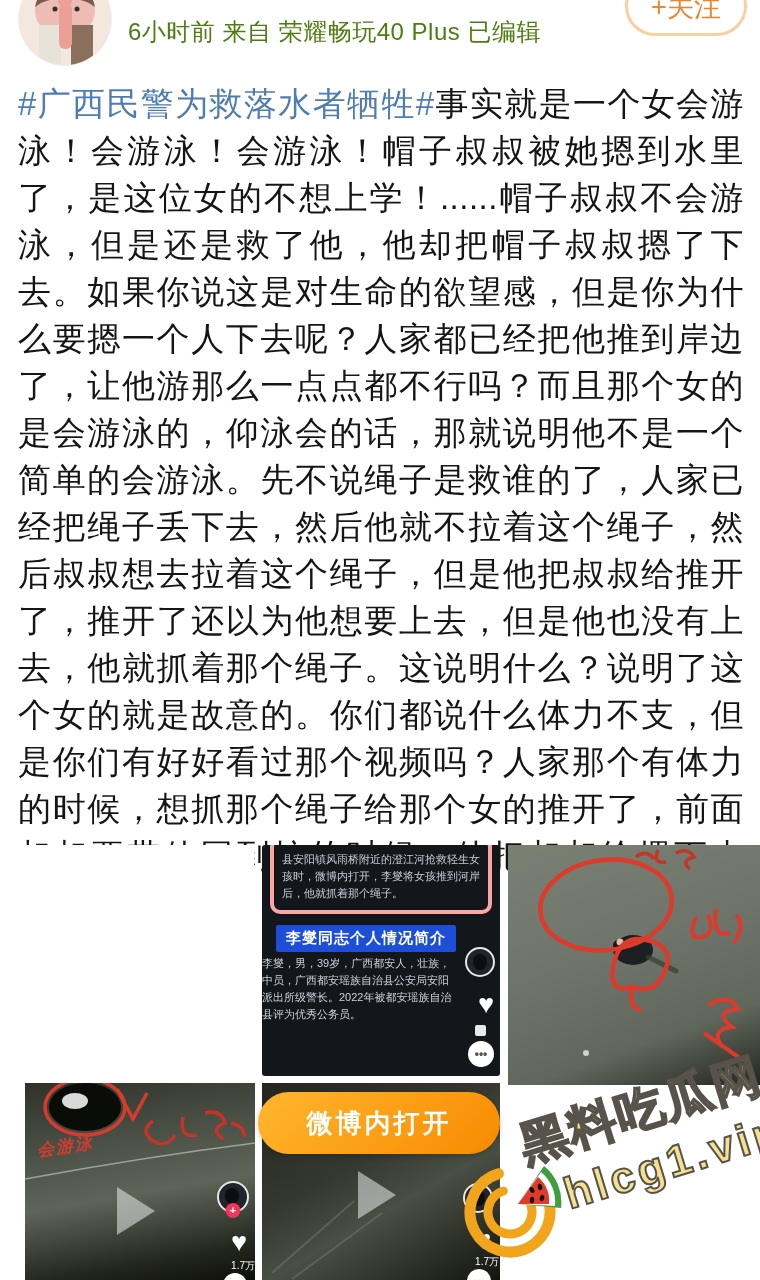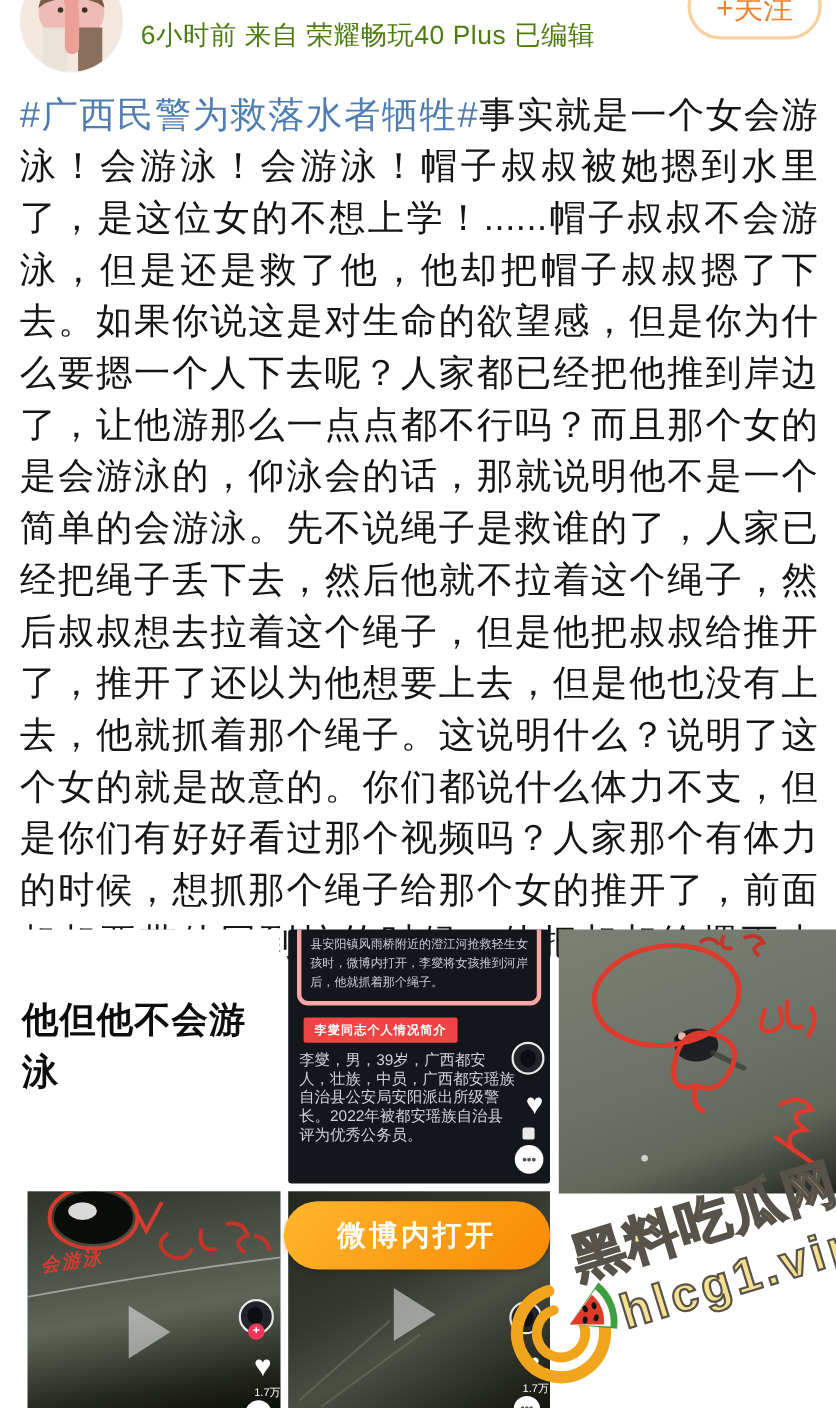--- a/index.html
+++ b/index.html
@@ -30,24 +30,24 @@
   .cell{position:absolute;overflow:hidden;}
   .c1{left:18px;top:0;width:236px;height:225px;background:#fff;}
   .meme-line{font-size:33px;line-height:47px;font-weight:900;color:#0d0d0d;letter-spacing:1px;}
   .meme-wrap{margin-top:58px;margin-left:2px;}
   .c2{left:262px;top:0;width:238px;height:231px;background:#13161b;border-radius:3px;}
   .intro-panel{
     position:absolute;left:8px;right:8px;top:-8px;border:4px solid #fca5a5;border-radius:10px;
     padding:10px 8px 8px;font-size:11px;line-height:17px;color:#c9ced6;box-sizing:border-box;
   }
   .badge{
-    position:absolute;left:14px;top:80px;background:#ef4444;color:#fff;font-size:11px;
+    position:absolute;left:14px;top:80px;background:#1d4ed8;color:#fff;font-size:15px;
     font-weight:bold;padding:4px 10px;border-radius:2px;letter-spacing:1px;
   }
-  .bio{position:absolute;left:10px;top:110px;width:196px;font-size:14px;line-height:17px;color:#ced2d9;}
+  .bio{position:absolute;left:0;top:110px;width:196px;font-size:11px;line-height:17px;color:#ced2d9;}
   .c3{left:508px;top:0;width:252px;height:240px;
       background:linear-gradient(160deg,#7a8072 0%,#6e746a 45%,#61675b 75%,#23261f 100%);}
   .c4{left:25px;top:238px;width:230px;height:197px;
       background:linear-gradient(170deg,#2e3229 0%,#4b5046 30%,#5f6458 55%,#23261d 85%,#0d0f0a 100%);}
   .c5{left:262px;top:238px;width:238px;height:197px;
       background:linear-gradient(150deg,#23271f 0%,#343830 40%,#4a4f44 60%,#13150e 100%);}
   .ann-svg{position:absolute;left:0;top:0;}
   .handwriting{
     position:absolute;color:#d63c2e;font-weight:bold;font-size:17px;letter-spacing:2px;
     transform:rotate(-8deg);font-style:italic;
@@ -104,21 +104,20 @@
 </div>
 <div class="meta">6小时前 来自 荣耀畅玩40 Plus 已编辑</div>
 <div class="follow-btn">+关注</div>
 
 <div class="post-text"><span class="hashtag">#广西民警为救落水者牺牲#</span><span>事实就是一个女会游泳！会游泳！会游泳！帽子叔叔被她摁到水里了，是这位女的不想上学！......帽子叔叔不会游泳，但是还是救了他，他却把帽子叔叔摁了下去。如果你说这是对生命的欲望感，但是你为什么要摁一个人下去呢？人家都已经把他推到岸边了，让他游那么一点点都不行吗？而且那个女的是会游泳的，仰泳会的话，那就说明他不是一个简单的会游泳。先不说绳子是救谁的了，人家已经把绳子丢下去，然后他就不拉着这个绳子，然后叔叔想去拉着这个绳子，但是他把叔叔给推开了，推开了还以为他想要上去，但是他也没有上去，他就抓着那个绳子。这说明什么？说明了这个女的就是故意的。你们都说什么体力不支，但是你们有好好看过那个视频吗？人家那个有体力的时候，想抓那个绳子给那个女的推开了，前面叔叔要带他回到按的时候，他把叔叔给摁下来了。</span></div>
 
 <div class="grid">
 
   <div class="cell c1">
     <div class="meme-wrap">
-      <div class="meme-line">他但他不会游泳</div>
 
     </div>
   </div>
 
   <div class="cell c2">
     <div class="intro-panel">
       <span>县安阳镇风雨桥附近的澄江河抢救轻生女</span><br>
       <span>孩时，微博内打开，李燮将女孩推到河岸</span><br>
       <span>后，他就抓着那个绳子。</span>
     </div>

